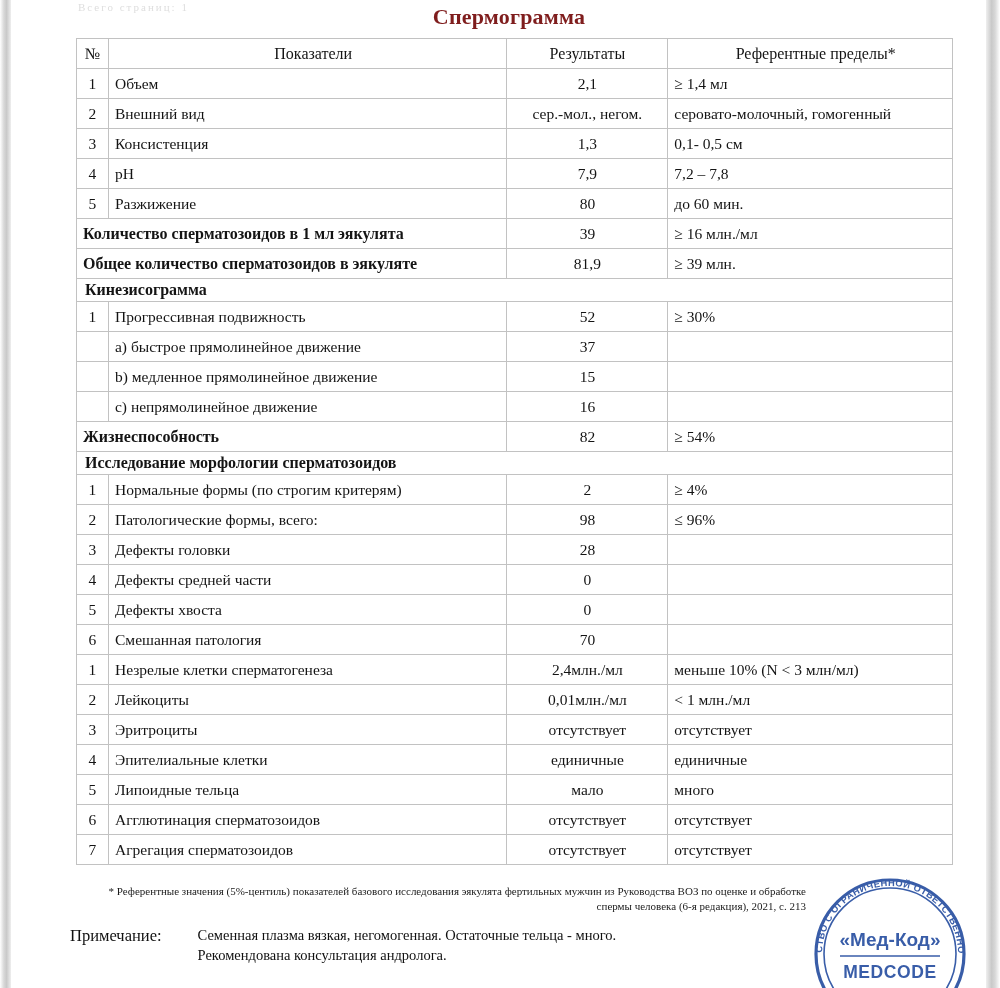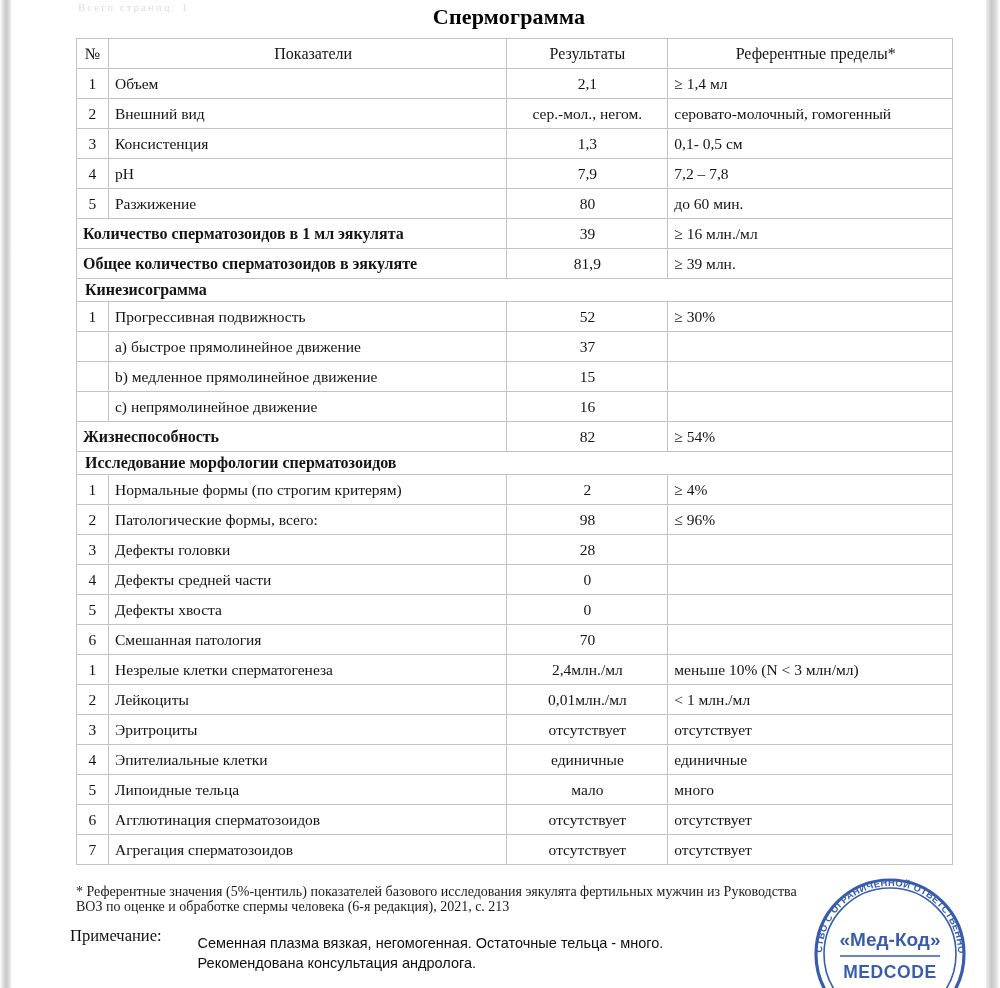--- a/index.html
+++ b/index.html
@@ -37,21 +37,21 @@
     font-family: "Liberation Serif", serif;
   }
 
   .doc-title {
     position: absolute;
     left: 0; right: 0; top: 4px;
     text-align: center;
     font-size: 22px;
     font-weight: bold;
     letter-spacing: .2px;
-    color: #000000;
+    color: #7f1d1d;
     margin-left: 18px;
   }
 
   table.report {
     position: absolute;
     left: 76px; top: 38px;
     width: 877px;
     border-collapse: collapse;
     font-size: 15.5px;
     color: #141414;
@@ -91,44 +91,44 @@
     font-size: 16px;
   }
   td.merged-name { text-align: left; padding-left: 8px; margin-top: 40px; }
   td.b { font-weight: bold; }
   td.sub { padding-left: 30px; }
 
   .footnote {
     position: absolute;
     left: 76px; top: 884px;
     width: 730px;
-    font-size: 14px;
+    font-size: 11px;
     line-height: 15px;
     color: #1b1b1b;
+    text-align: right;
   }
   .note-block {
     position: absolute;
     left: 70px; top: 925px;
     width: 760px;
     display: flex;
     gap: 8px;
   }
   .note-label {
     font-size: 16.5px;
     color: #111;
     white-space: nowrap;
     padding-top: 1px;
   }
   .note-lines {
-    font-family: Liberation Sans, sans-serif;
+    font-family: Liberation Serif, serif;
     font-size: 14.5px;
     line-height: 20px;
     color: #111;
     padding-left: 28px;
-    margin-top: 8px;
   }
 
   
   .stamp {
     position: absolute;
     left: 802px; top: 866px;
     width: 176px; height: 176px;
     color: #2f55a4;
     opacity: .95;
     pointer-events: none;

